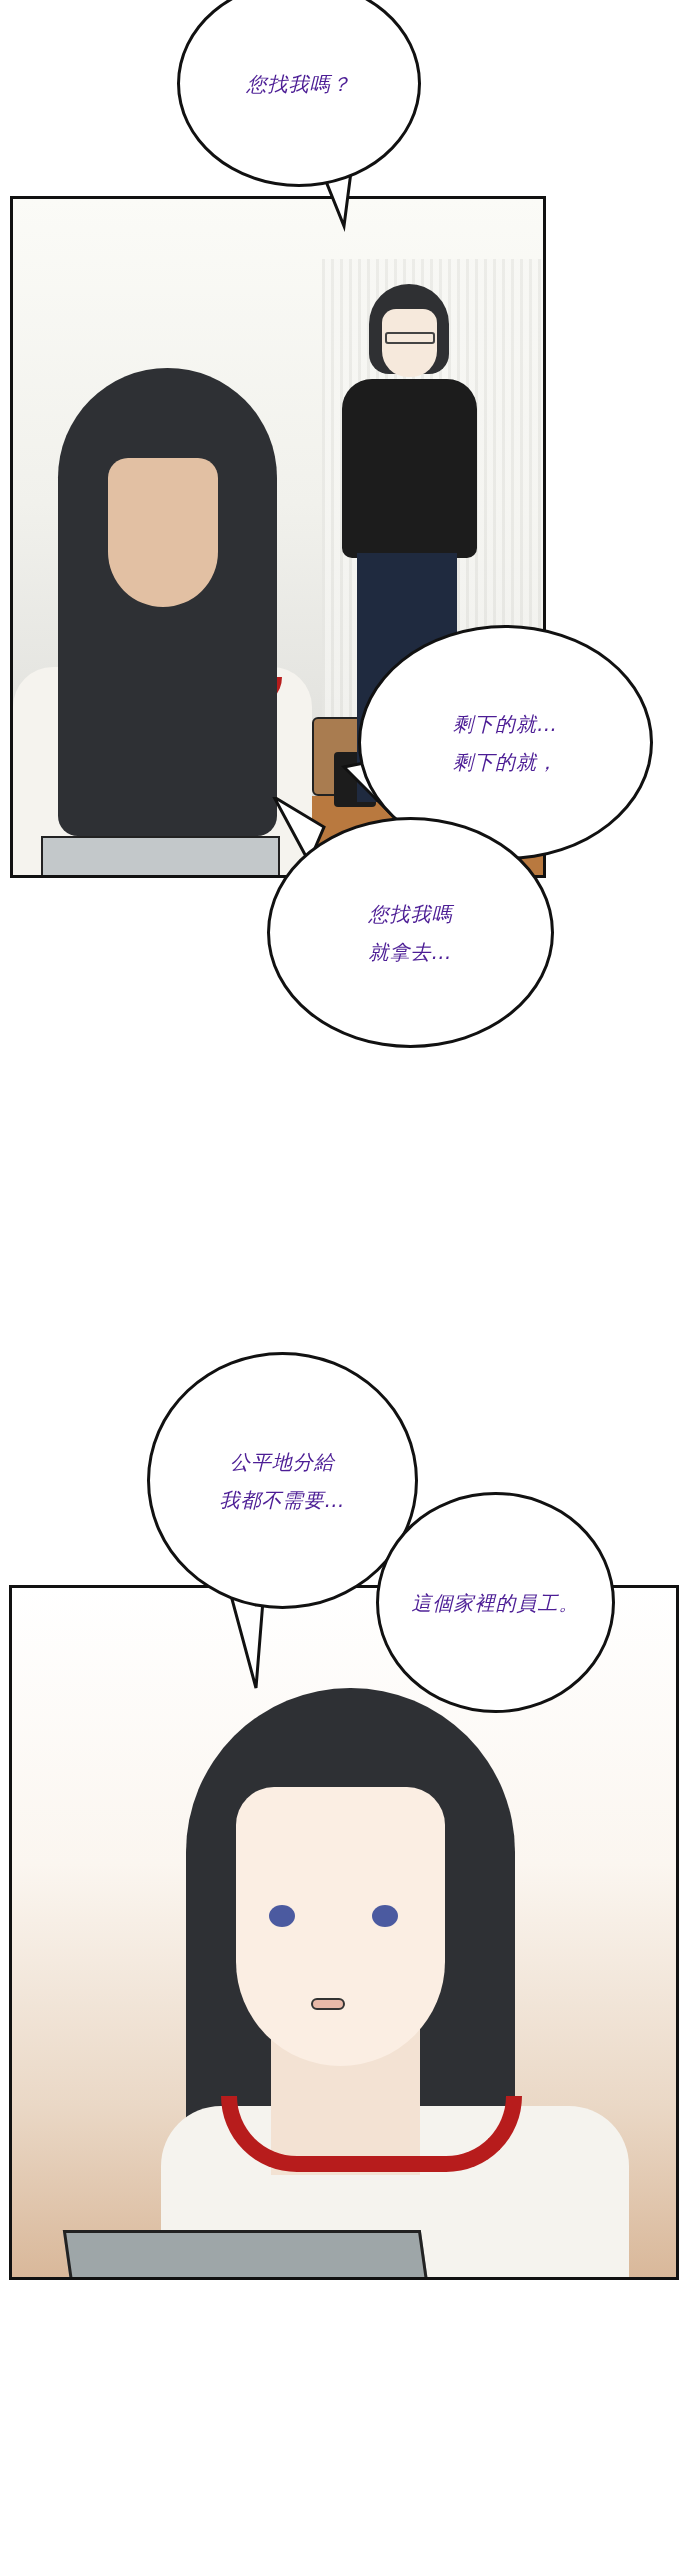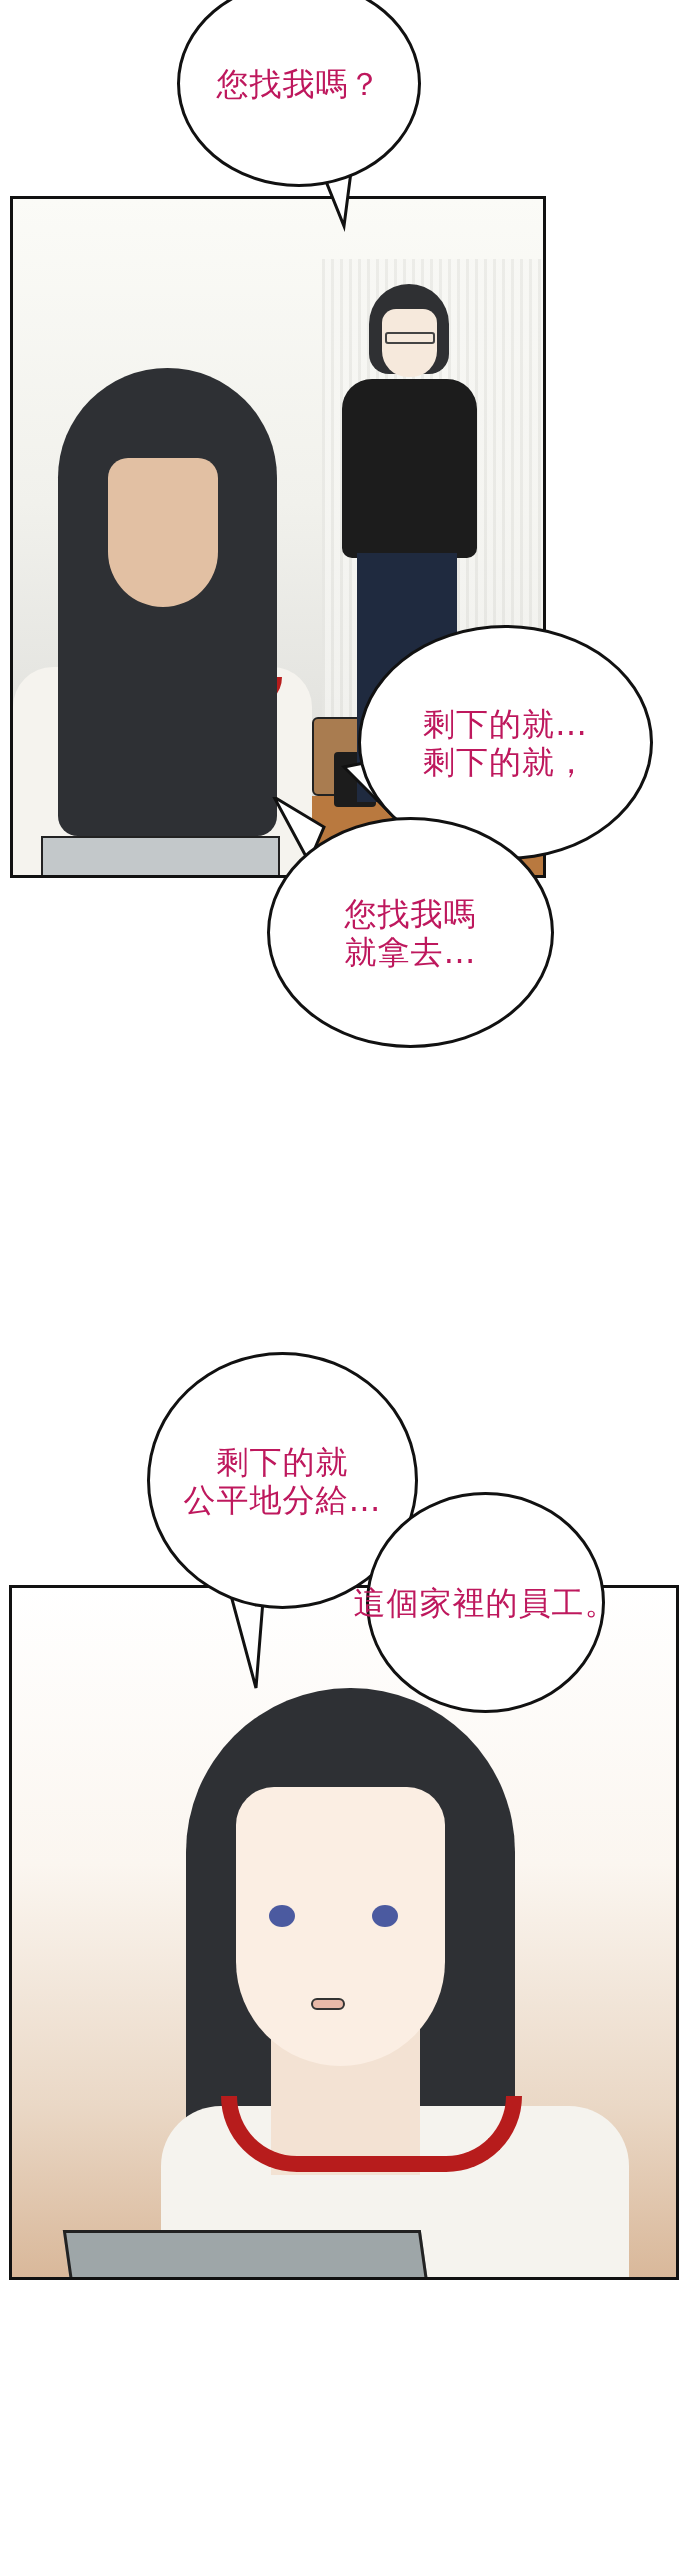--- a/index.html
+++ b/index.html
@@ -2,21 +2,21 @@
 <html><head>
 <meta charset="utf-8">
 <style>
   html, body { margin: 0; padding: 0; background: #ffffff; }
   body { width: 687px; height: 2576px; position: relative; overflow: hidden;
          font-family: "DejaVu Sans", "Liberation Sans", sans-serif; }
   .panel { position: absolute; border: 3px solid #111; box-sizing: border-box; overflow: hidden; }
   .bubble { position: absolute; background: #fff; border: 3px solid #111; border-radius: 50%;
             box-sizing: border-box; display: flex; flex-direction: column; align-items: center;
             justify-content: center; z-index: 5; }
-  .bubble .line { font-size: 32px; line-height: 38px; color: #be185d; white-space: nowrap; letter-spacing: 1px; }
+  .bubble .line { font-size: 20px; line-height: 38px; color: #4c1d95; white-space: nowrap; letter-spacing: 1px; font-style: italic; }
   .tail { position: absolute; z-index: 4; }
   .art { position: absolute; }
 </style>
 </head>
 <body>
 
 <div class="panel" style="left:10px; top:196px; width:536px; height:682px;
             background: linear-gradient(180deg,#fbfbf7 0%,#f1f1ec 45%,#d9d9d6 100%);">
 
   <div class="art" style="left:309px; top:60px; width:229px; height:518px;
@@ -79,20 +79,20 @@
   <div class="art" style="left:257px; top:317px; width:26px; height:22px; background:#4b5aa0; border-radius:50%;"></div>
   <div class="art" style="left:360px; top:317px; width:26px; height:22px; background:#4b5aa0; border-radius:50%;"></div>
   <div class="art" style="left:299px; top:410px; width:34px; height:12px; background:#e8b8a8; border:2px solid #333; border-radius:6px; box-sizing:border-box;"></div>
   <div class="art" style="left:55px; top:642px; width:358px; height:60px; background:#9ea6a8; border:3px solid #222; box-sizing:border-box; transform:skewX(8deg);"></div>
 </div>
 
 <svg class="tail" style="left:224px; top:1588px;" width="50" height="110" viewBox="0 0 50 110">
   <polygon points="5,0 40,0 32,100" fill="#fff" stroke="#111" stroke-width="3"></polygon>
 </svg>
 <div class="bubble" style="left:147px; top:1352px; width:271px; height:257px;">
-  <span class="line">剩下的就</span>
-  <span class="line">公平地分給…</span>
+  <span class="line">公平地分給</span>
+  <span class="line">我都不需要…</span>
 </div>
 
-<div class="bubble" style="left:366px; top:1492px; width:239px; height:221px;">
+<div class="bubble" style="left:376px; top:1492px; width:239px; height:221px;">
   <span class="line">這個家裡的員工。</span>
 </div>
 
 
 </body></html>

